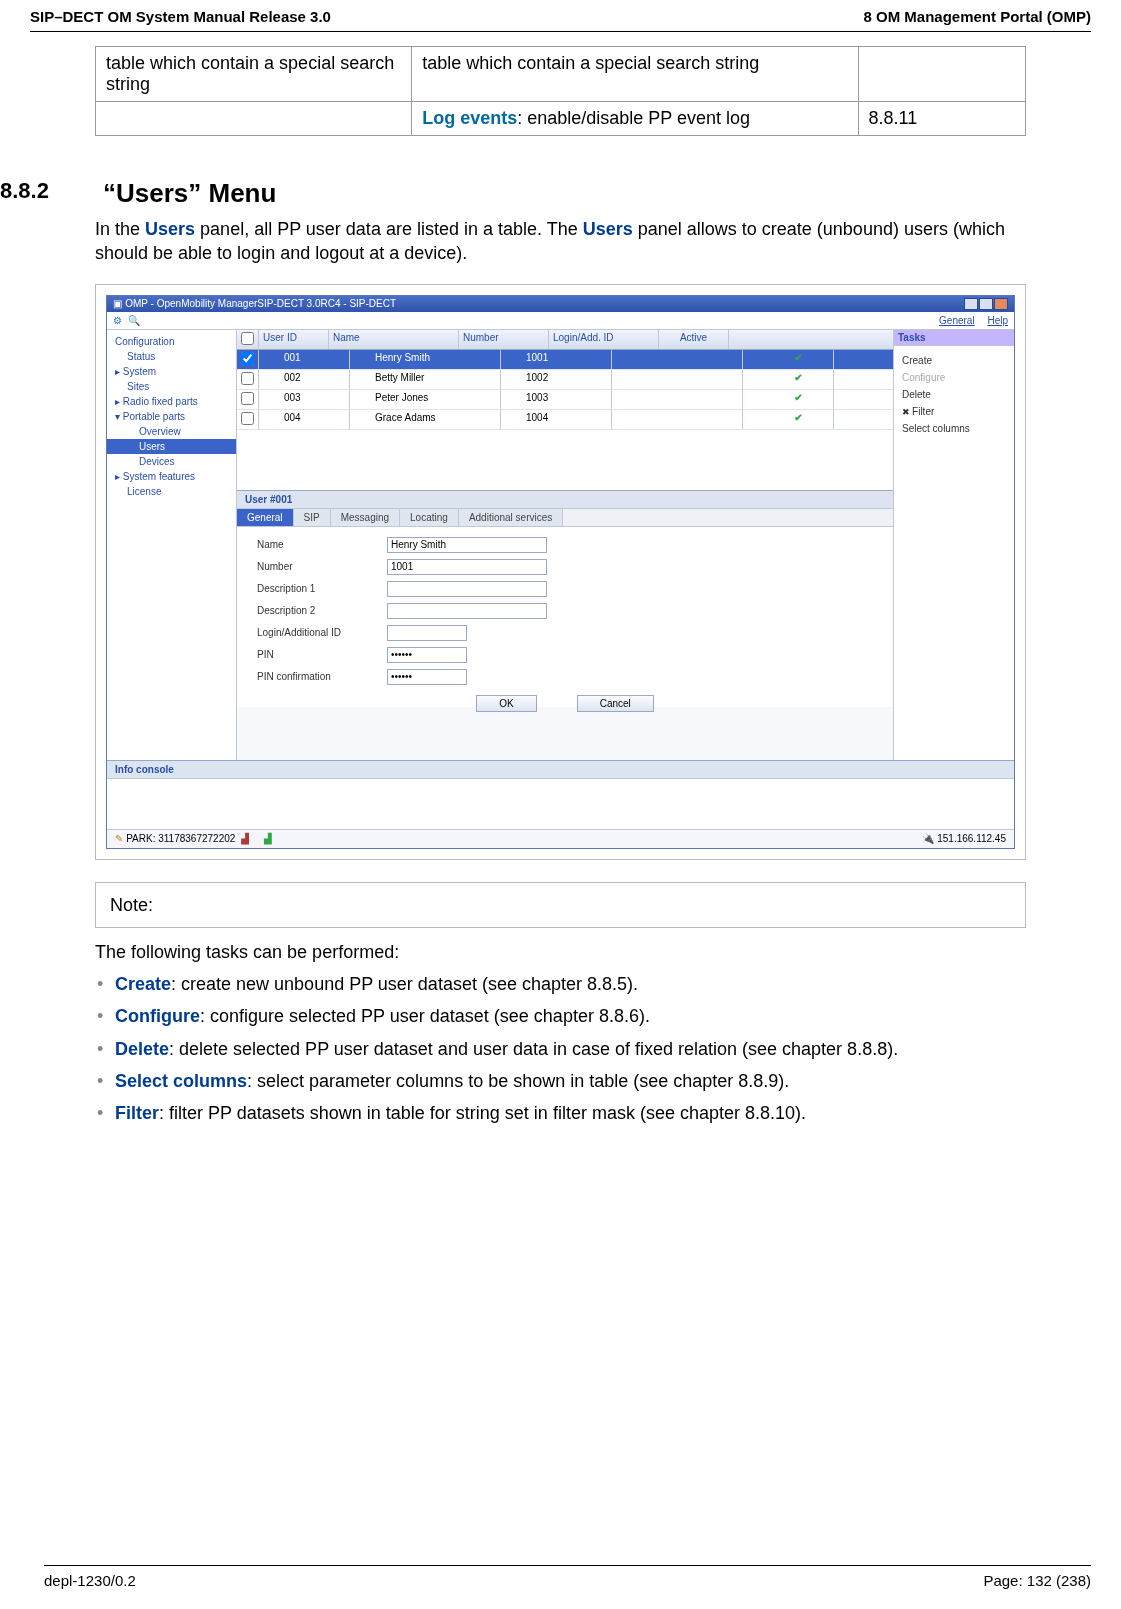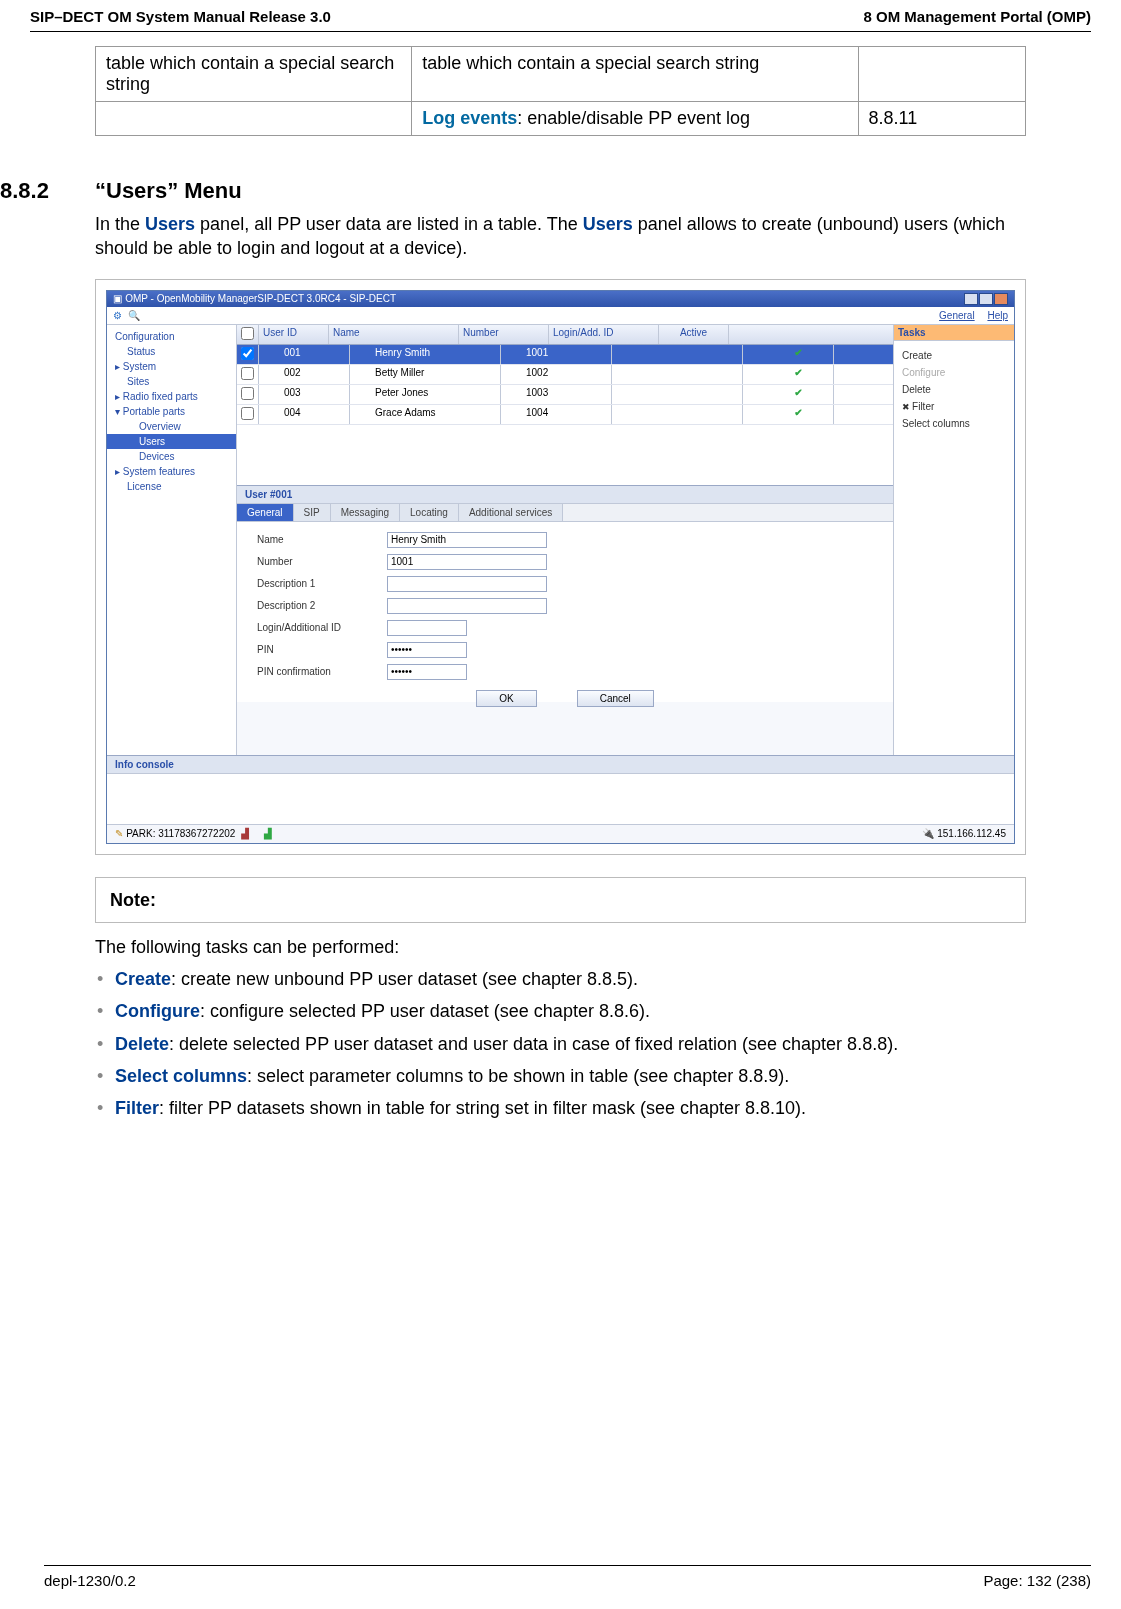--- a/index.html
+++ b/index.html
@@ -155,21 +155,21 @@
     padding:2px 22px;
     font-size:10px;
     cursor:pointer;
   }
   .tasks {
     width:120px;
     background:#fff;
     padding:4px 8px;
     font-size:10px;
   }
-  .tasks .th { background:#fdba74; color:#2a4fa8; font-weight:bold; padding:2px 4px; margin:-4px -8px 6px -8px; border-bottom:1px solid #c0c8d8; }
+  .tasks .th { background:#c4b5fd; color:#2a4fa8; font-weight:bold; padding:2px 4px; margin:-4px -8px 6px -8px; border-bottom:1px solid #c0c8d8; }
   .task { color:#333; padding:3px 0; cursor:pointer; }
   .task.disabled { color:#aaa; cursor:default; }
   .task .x::before { content:"✖ "; font-size:9px; }
   .info-console {
     background:#dde4f1;
     color:#2a4fa8;
     font-weight:bold;
     padding:3px 8px;
     border-top:1px solid #9aa8c6;
     border-bottom:1px solid #c0c8d8;
@@ -189,21 +189,21 @@
   .statusbar .mini { display:inline-block; width:14px; height:12px; margin:0 3px; }
 
   .note-box {
     border:1px solid #bbb;
     padding:10px 14px;
     margin-top:22px;
     font-size:18px;
     line-height:1.35;
   }
   .note-box .nl { display:flex; }
-  .note-box .label { font-weight:bold; width:80px; flex-shrink:0; }
+  .note-box .label { font-weight:normal; width:80px; flex-shrink:0; }
   .note-box .linkb { color:#003d8f; font-weight:bold; }
 
   ul.tasks-list { list-style:none; margin-top:8px; }
   ul.tasks-list li {
     font-size:18px;
     line-height:1.35;
     padding-left:20px;
     position:relative;
     margin-top:8px;
   }
@@ -221,21 +221,21 @@
     bottom:20px;
     left:44px; right:30px;
     display:flex;
     justify-content:space-between;
     font-size:15px;
     border-top:1px solid #000;
     padding-top:6px;
   }
   .sec-number-outer { display:flex; margin-top:42px; }
   .sec-number-outer .numcol { width:95px; font-size:22px; font-weight:bold; flex-shrink:0; }
-  .sec-number-outer .titlecol { font-size:22px; font-weight:bold; }
+  .sec-number-outer .titlecol { font-size:26px; font-weight:bold;margin-left:8px; }
 </style>
 </head>
 <body>
 
 <div class="page-header">
   <span>SIP–DECT OM System Manual Release 3.0</span>
   <span>8 OM Management Portal (OMP)</span>
 </div>
 
 <div class="content">

